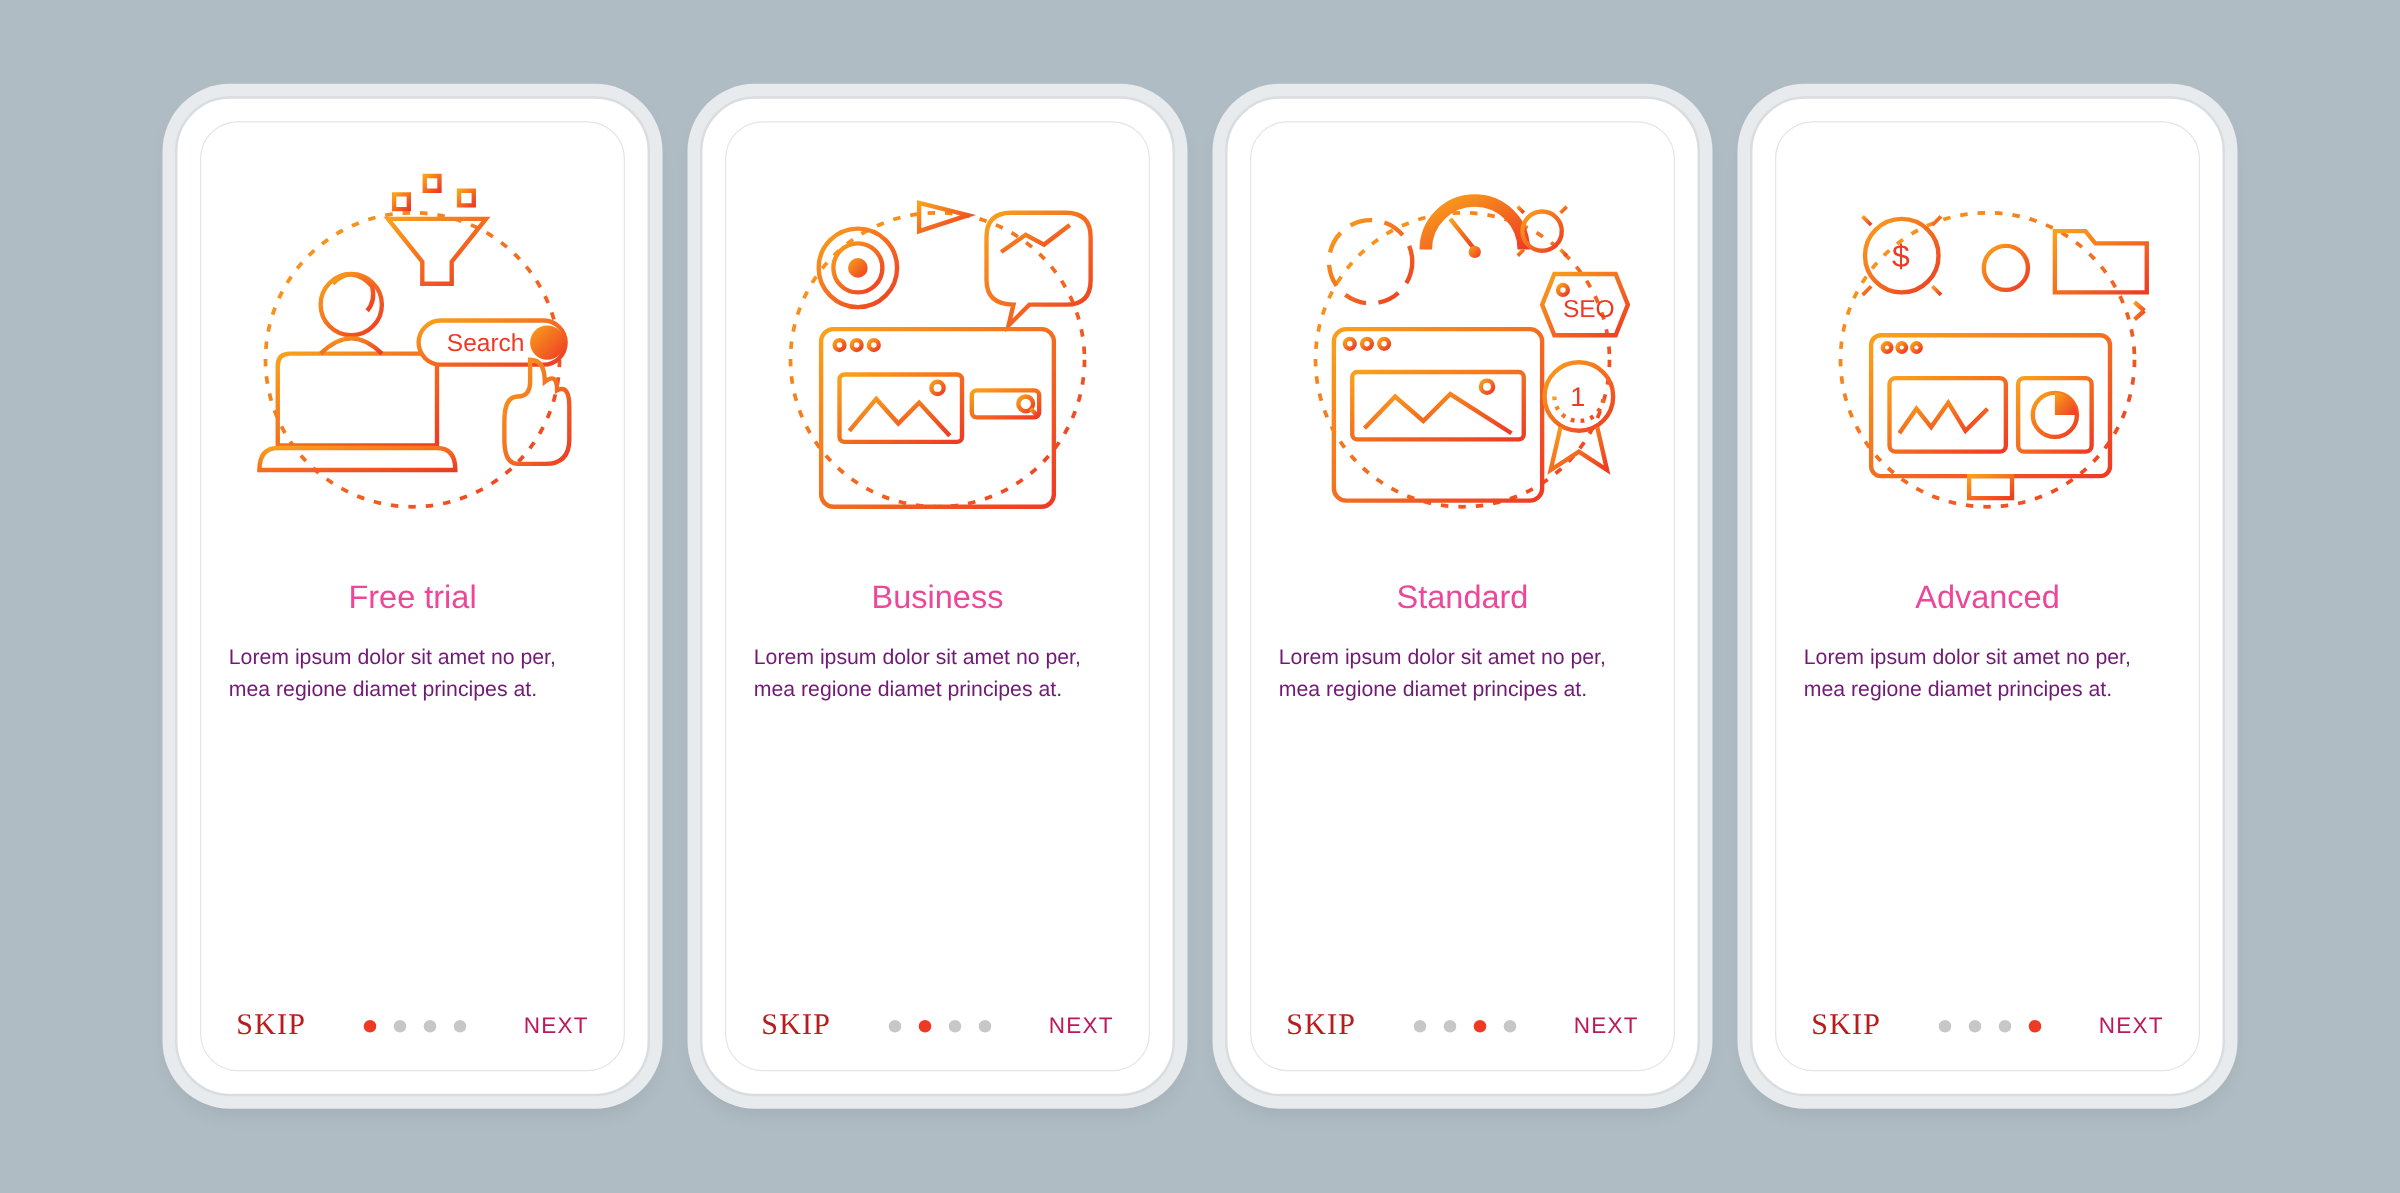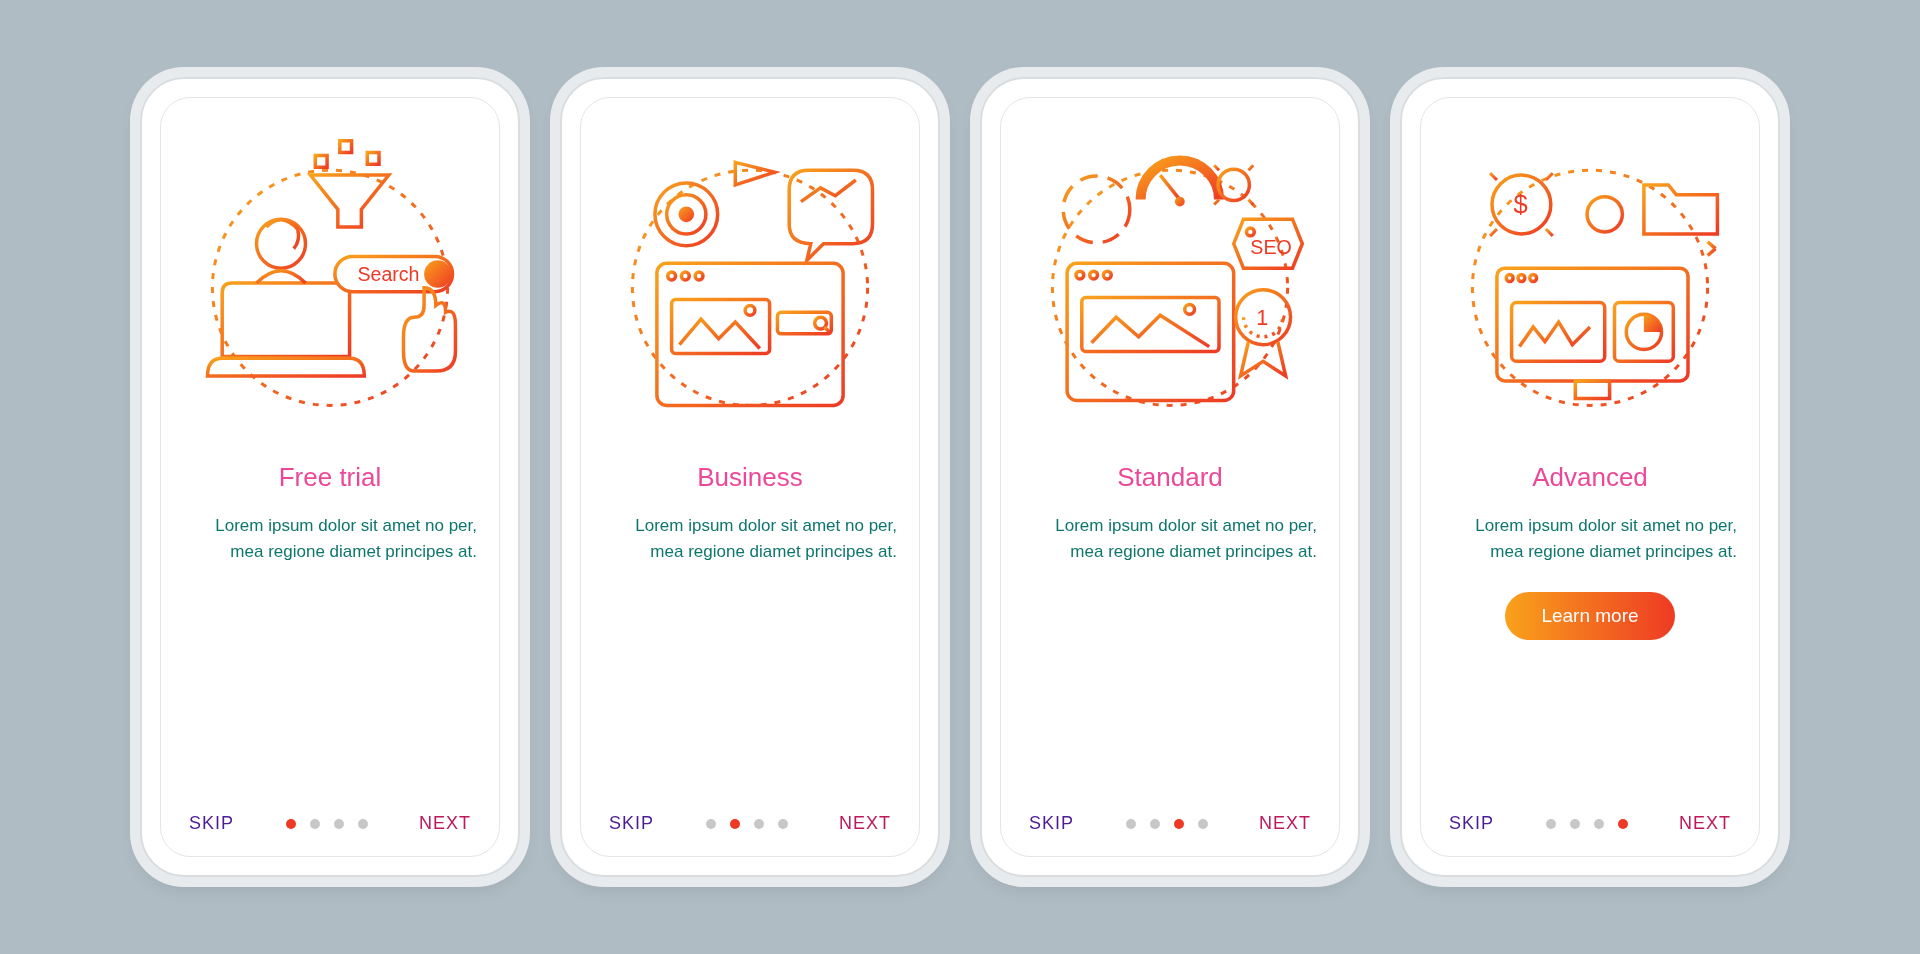--- a/index.html
+++ b/index.html
@@ -23,32 +23,32 @@
     padding:18px 18px 18px;
     position:relative;
   }
   .content{
     flex:1;border:1.5px solid #e5e5e5;border-radius:30px;
     display:flex;flex-direction:column;align-items:center;
     padding:20px 22px 22px;
   }
   .illus{width:100%;height:320px;display:flex;align-items:center;justify-content:center;}
   .title{color:#ec4899;font-size:26px;margin-top:24px;font-weight:500;}
-  .desc{color:#0f766e;font-size:17px;line-height:1.55;text-align:right;max-width:300px;margin-top:20px;}
+  .desc{color:#701a75;font-size:17px;line-height:1.55;text-align:left;max-width:300px;margin-top:20px;}
   .cta{
     margin-top:26px;
     background:linear-gradient(90deg,#f9a21b,#ee3a24);
     color:#fff;border:none;border-radius:30px;
     padding:13px 36px;font-size:19px;cursor:pointer;
   }
   .nav{
     display:flex;align-items:center;justify-content:space-between;
     width:100%;margin-top:auto;padding:0 6px;
   }
-  .skip{color:#4c1d95;font-size:18px;letter-spacing:1px;cursor:pointer;}
+  .skip{color:#b91c1c;font-size:24px;letter-spacing:1px;cursor:pointer;font-family:Liberation Serif, serif;}
   .next{color:#be185d;font-size:18px;letter-spacing:1px;cursor:pointer;}
   .dots{display:flex;gap:14px;}
   .dot{width:10px;height:10px;border-radius:50%;background:#c7c7c7;}
   .dot.on{background:#ee3a24;}
   svg{width:300px;height:300px;}
   svg *{vector-effect:non-scaling-stroke;}
 </style>
 </head>
 <body>
 
@@ -283,21 +283,20 @@
             <rect x="175" y="175" width="60" height="60" rx="5"></rect>
             <circle cx="205" cy="205" r="18"></circle>
               <path d="M205 187 A18 18 0 0 1 223 205 L205 205 Z" fill="url(#g4)" stroke="none"></path>
             <rect x="135" y="255" width="35" height="18"></rect>
               <line x1="100" y1="275" x2="205" y2="275"></line>
           </g>
         </svg>
       </div>
       <div class="title">Advanced</div>
       <div class="desc">Lorem ipsum dolor sit amet no per, mea regione diamet principes at.</div>
-      <button class="cta">Learn more</button>
       <div class="nav">
         <span class="skip">SKIP</span>
         <div class="dots">
           <span class="dot"></span>
           <span class="dot"></span>
           <span class="dot"></span>
           <span class="dot on"></span>
         </div>
         <span class="next">NEXT</span>
       </div>

